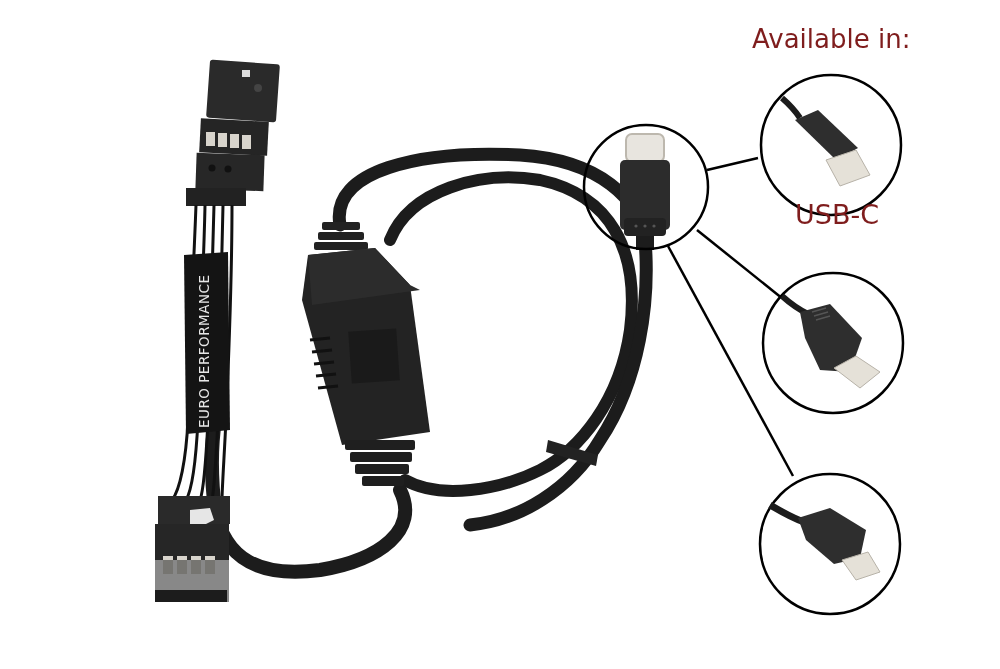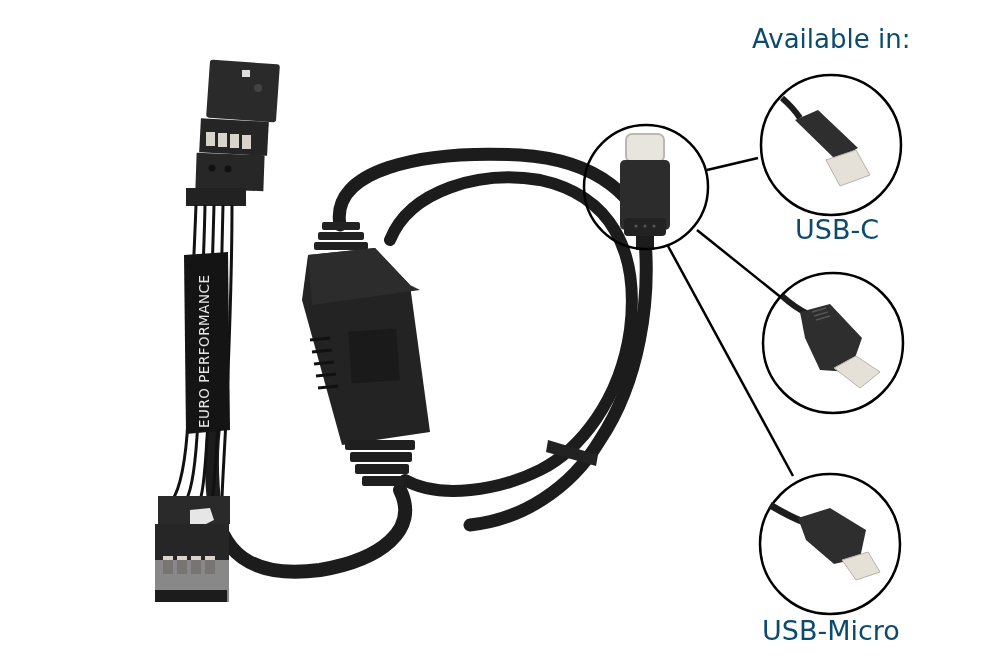--- a/index.html
+++ b/index.html
@@ -1,20 +1,20 @@
 <!DOCTYPE html>
 <html><head>
 <meta charset="utf-8">
 <style>
   html, body { margin: 0; padding: 0; background: #ffffff; }
   body { width: 1000px; height: 669px; position: relative; overflow: hidden; font-family: "DejaVu Sans", sans-serif; }
   #stage { position: absolute; left: 0; top: 0; width: 1000px; height: 669px; }
-  .label { position: absolute; color: #0c4a6e; font-family: "DejaVu Sans", sans-serif; font-size: 27px; white-space: nowrap; }
+  .label { position: absolute; color: #7f1d1d; font-family: "DejaVu Sans", sans-serif; font-size: 27px; white-space: nowrap; }
   #title { left: 752px; top: 24px; font-size: 26px; }
-  #lbl-c { left: 795px; top: 214px; text-align: center; }
+  #lbl-c { left: 795px; top: 199px; text-align: center; }
   #lbl-mini { left: 777px; top: 413px; }
   #lbl-micro { left: 762px; top: 615px; }
   .brand { position: absolute; left: 196px; top: 428px; transform-origin: 0 0; transform: rotate(-90deg); color: #e8e8e8; font-family: "DejaVu Sans", sans-serif; font-size: 13.5px; letter-spacing: 0.5px; white-space: nowrap; }
 </style>
 </head>
 <body>
 
 <div id="stage">
 <svg width="1000" height="669" viewBox="0 0 1000 669" xmlns="http://www.w3.org/2000/svg">
 
@@ -143,14 +143,13 @@
     <path d="M770,505 C782,512 792,518 804,522" stroke="#1c1c1c" stroke-width="7" fill="none"></path>
     <path d="M798,518 L830,508 L866,530 L860,558 L834,564 L806,540 Z" fill="#2e2e2e"></path>
     <path d="M842,560 L868,552 L880,572 L856,580 Z" fill="#e5e1d8" stroke="#b7b2a8"></path>
   </g>
 </svg>
 
   <div class="brand">EURO PERFORMANCE</div>
 
   <div id="title" class="label">Available in:</div>
   <div id="lbl-c" class="label">USB-C</div>
-  <div id="lbl-micro" class="label">USB-Micro</div>
 </div>
 
 </body></html>

